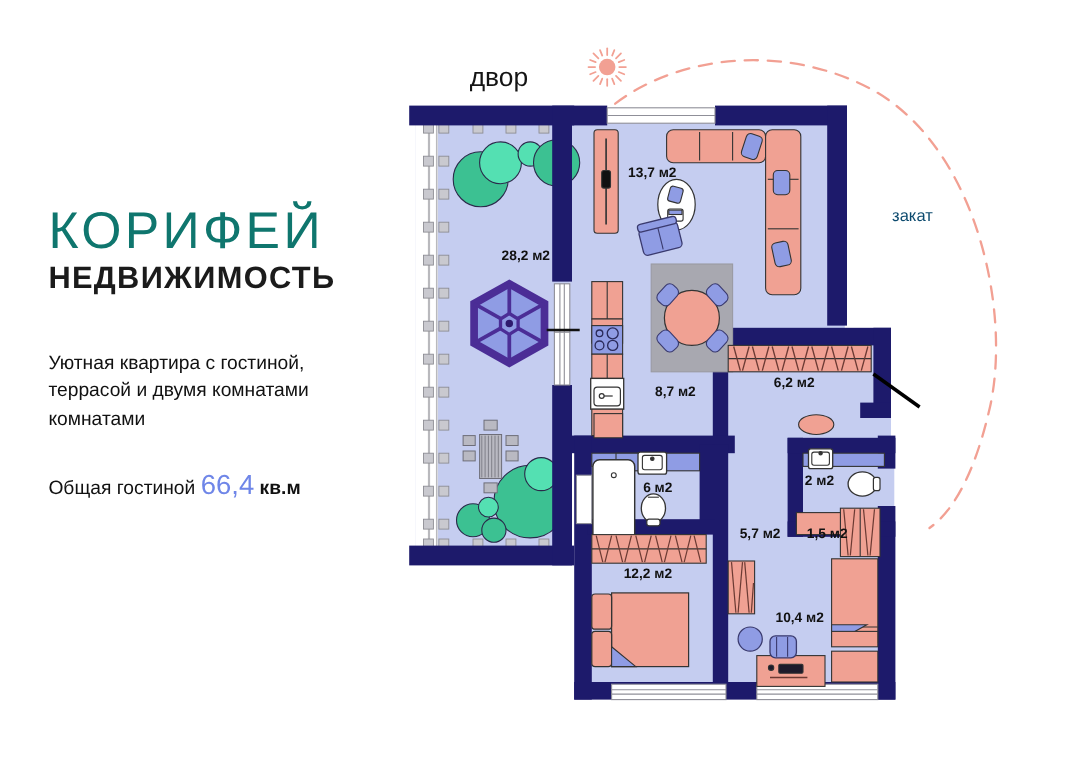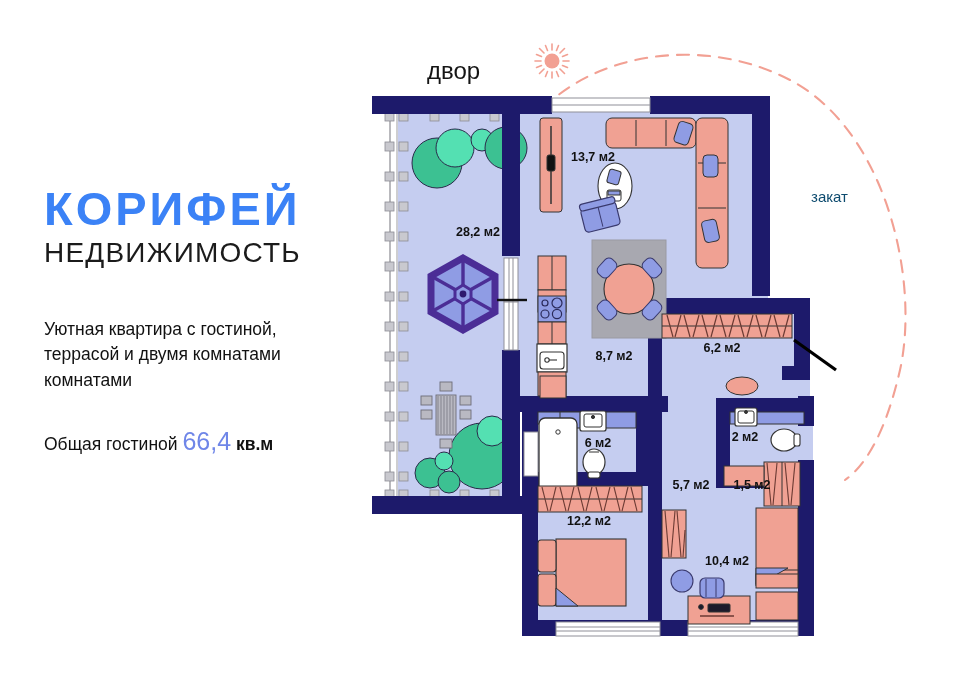--- a/index.html
+++ b/index.html
@@ -9,25 +9,25 @@
     background:#ffffff;
     font-family:"Liberation Sans",sans-serif;
     overflow:hidden;
     position:relative;
   }
   #stage{position:absolute;left:0;top:0;width:971px;height:700px;}
 
   
   .panel{position:absolute;left:44px;top:185px;width:330px;}
   .brand{
-    font-size:47px;font-weight:bold;letter-spacing:3px;
-    color:#3b82f6;line-height:1.0;margin:0;
+    font-size:47px;font-weight:normal;letter-spacing:3px;
+    color:#0f766e;line-height:1.0;margin:0;
   }
   .brand-sub{
-    font-size:28px;font-weight:normal;letter-spacing:1.2px;
+    font-size:28px;font-weight:bold;letter-spacing:1.2px;
     color:#1b1b1b;line-height:1.1;margin:6px 0 0 0;
   }
   .desc{
     margin:48px 0 0 0;font-size:17.5px;line-height:1.45;color:#111;
     max-width:310px;
   }
   .total{margin:34px 0 0 0;font-size:17.5px;color:#111;}
   .total .num{font-size:25px;font-weight:normal;color:#6f86e8;}
   .total .unit{font-size:17.5px;font-weight:bold;}
 

